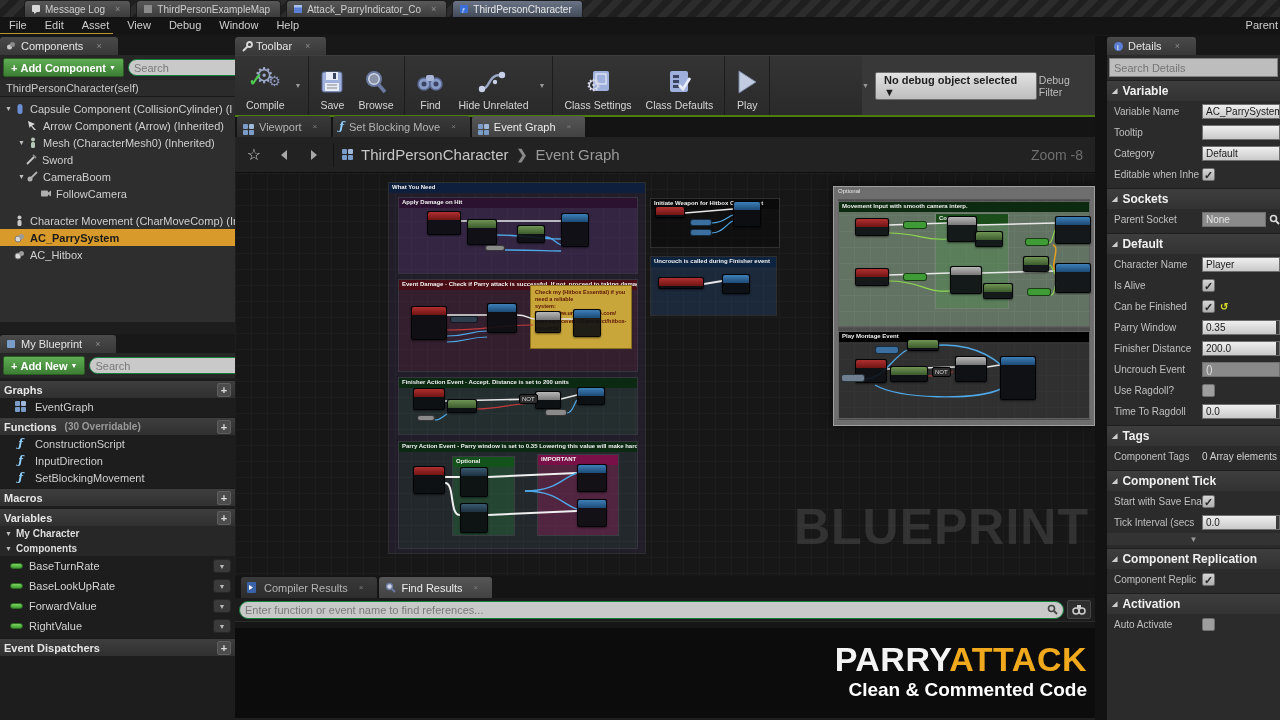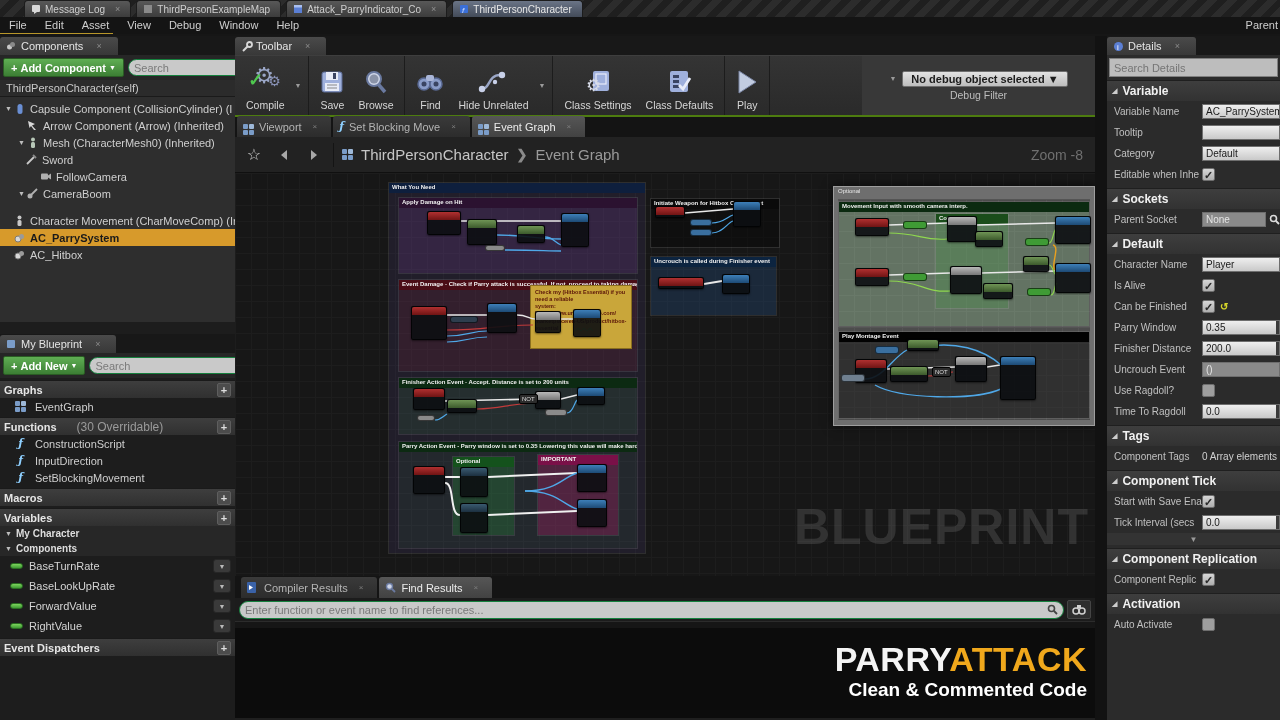--- a/index.html
+++ b/index.html
@@ -41,39 +41,39 @@
   #left-col{left:0;top:36px;width:235px;height:684px;background:#1d1d1d}
   .lc-toolbar{display:flex;gap:4px;align-items:center;padding:3px 3px;background:#262626}
   #self-row{height:17px;line-height:17px;padding-left:6px;background:#2b2b2b;color:#c9c9c9;border-bottom:1px solid #1a1a1a}
   #comp-tree{background:#2e2e2e;height:225px;overflow:hidden;padding-top:3px}
   .trow{height:17px;display:flex;align-items:center;color:#cfcfcf;font-size:11px;white-space:nowrap;overflow:hidden}
   .trow.sel{background:#d79a2b;color:#1a1a1a;font-weight:bold}
   .texp{width:9px;font-size:7px;color:#bdbdbd;text-align:center;flex:0 0 auto}
   .ticon{width:13px;height:12px;flex:0 0 auto;margin-right:4px;display:inline-flex;align-items:center;justify-content:center}
   #mybp-sections .sec-h{height:18px;display:flex;align-items:center;background:linear-gradient(#3e3e3e,#303030);
     border-top:1px solid #1a1a1a;color:#e6e6e6;font-weight:bold;padding:0 4px;margin-top:2px}
-  .sec-h .sec-note{font-weight:normal;color:#9a9a9a;font-size:12px;margin-left:20px}
+  .sec-h .sec-note{font-weight:bold;color:#9a9a9a;font-size:10px;margin-left:8px}
   .plusbtn{margin-left:auto;width:14px;height:14px;background:#4c4c4c;border:1px solid #5e5e5e;color:#dedede;
     font-size:11px;line-height:12px;text-align:center;border-radius:2px}
   .bp-item{height:17px;display:flex;align-items:center;padding-left:14px;color:#cfcfcf;gap:4px}
   .bp-cat{height:15px;display:flex;align-items:center;padding-left:4px;color:#dedede;font-weight:bold;font-size:10px;gap:3px;background:#272727}
   .bp-var{height:20px;display:flex;align-items:center;padding-left:10px;color:#d4d4d4;gap:6px}
   .varpill{width:13px;height:6px;border-radius:3px;background:linear-gradient(#7cd45c,#3f9b35);border:1px solid #2a6e22}
   .varchev{margin-left:auto;margin-right:4px;width:18px;height:14px;background:#3a3a3a;border:1px solid #262626;
     border-radius:3px;color:#b9b9b9;font-size:7px;text-align:center;line-height:13px}
 
   
   #center-col{left:235px;top:36px;width:860px;height:684px;background:#1f1f1f}
   #toolbar-row{height:60px;background:linear-gradient(#343434,#2a2a2a);display:flex;align-items:stretch;border-top:1px solid #3e3e3e}
   .tb-group{display:flex;align-items:stretch;border-right:1px solid #1c1c1c;padding:0 4px}
   .tb-btn{display:flex;flex-direction:column;align-items:center;justify-content:flex-end;padding:3px 7px 4px;gap:2px;color:#d6d6d6}
   .tb-btn .bico{height:30px;display:flex;align-items:center;justify-content:center;color:#a8b2cc}
   .tb-btn .blabel{font-size:10.5px;white-space:nowrap}
   .tb-dd{align-self:center;color:#9a9a9a;font-size:7px;padding:0 3px}
-  #debug-area{margin-left:auto;width:233px;background:#383838;display:flex;flex-direction:column;align-items:center;justify-content:center;gap:2px}
+  #debug-area{margin-left:auto;width:233px;background:#383838;display:flex;align-items:center;justify-content:center;gap:2px}
   #debug-dd-row{display:flex;align-items:center;gap:6px}
   #debug-dropdown{background:linear-gradient(#e2e2e2,#bdbdbd);color:#1c1c1c;font-weight:bold;font-size:11px;
     border:1px solid #6e6e6e;padding:1px 8px;border-radius:2px}
   #debug-filter-label{color:#bdbdbd;font-size:10.5px}
 
   #doc-tabs{height:22px;background:#141414;display:flex;align-items:flex-end;padding-left:2px;border-top:2px solid #4d7c0f}
   .dtab{display:inline-flex;align-items:center;gap:5px;height:21px;padding:0 14px 0 6px;font-size:11px;
     background:linear-gradient(#3a3a3a,#2c2c2c);color:#b4b4b4;border-radius:3px 3px 0 0;margin-right:2px;white-space:nowrap}
   .dtab.active{background:linear-gradient(#565656,#424242);color:#ececec}
   .dtab .tclose{font-size:8px;color:#7e7e7e;margin-left:6px}
@@ -267,39 +267,39 @@
         <div class="trow" style="padding-left: 16px;">
           <span class="texp"></span>
           <span class="icn ticon">
             <svg width="11" height="11" viewBox="0 0 11 11">
               <path d="M1,10 L8,3" stroke="#c9c9c9" stroke-width="1.8"></path>
               <path d="M7,1 L10,4" stroke="#8a8a8a" stroke-width="2"></path>
             </svg>
           </span>
           <span>Sword</span>
         </div>
+        <div class="trow" style="padding-left: 17px;">
+          <span class="texp">▼</span>
+          <span class="icn ticon">
+            <svg width="11" height="11" viewBox="0 0 11 11">
+              <circle cx="3" cy="8" r="2.5" fill="#b0b0b0"></circle>
+              <path d="M4,7 L10,1" stroke="#b0b0b0" stroke-width="1.8"></path>
+            </svg>
+          </span>
+          <span>CameraBoom</span>
+        </div>
         <div class="trow" style="padding-left: 30px;">
           <span class="texp"></span>
           <span class="icn ticon">
             <svg width="12" height="9" viewBox="0 0 12 9">
               <rect x="1" y="1.5" width="7" height="6" rx="1" fill="#b0b0b0"></rect>
               <path d="M8,3.5 L11,1.5 L11,7.5 L8,5.5 Z" fill="#b0b0b0"></path>
             </svg>
           </span>
           <span>FollowCamera</span>
-        </div>
-        <div class="trow" style="padding-left: 17px;">
-          <span class="texp">▼</span>
-          <span class="icn ticon">
-            <svg width="11" height="11" viewBox="0 0 11 11">
-              <circle cx="3" cy="8" r="2.5" fill="#b0b0b0"></circle>
-              <path d="M4,7 L10,1" stroke="#b0b0b0" stroke-width="1.8"></path>
-            </svg>
-          </span>
-          <span>CameraBoom</span>
         </div>
         <div style="height: 10px;"></div>
         <div class="trow" style="padding-left: 4px;">
           <span class="texp"></span>
           <span class="icn ticon">
             <svg width="9" height="12" viewBox="0 0 9 12">
               <circle cx="4.5" cy="2.5" r="2" fill="#c8c8c8"></circle>
               <rect x="2.5" y="5" width="4" height="6" rx="1.5" fill="#c8c8c8"></rect>
             </svg>
           </span>

